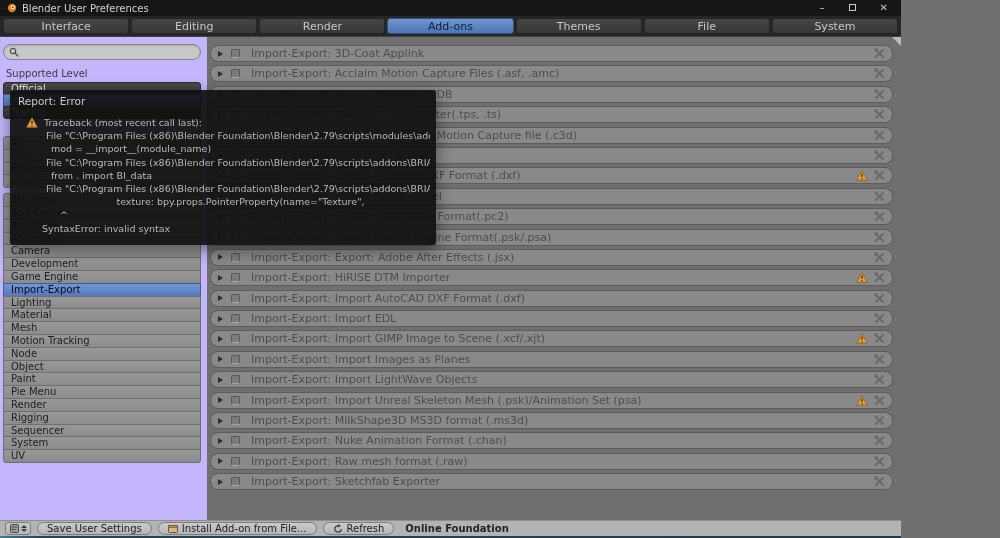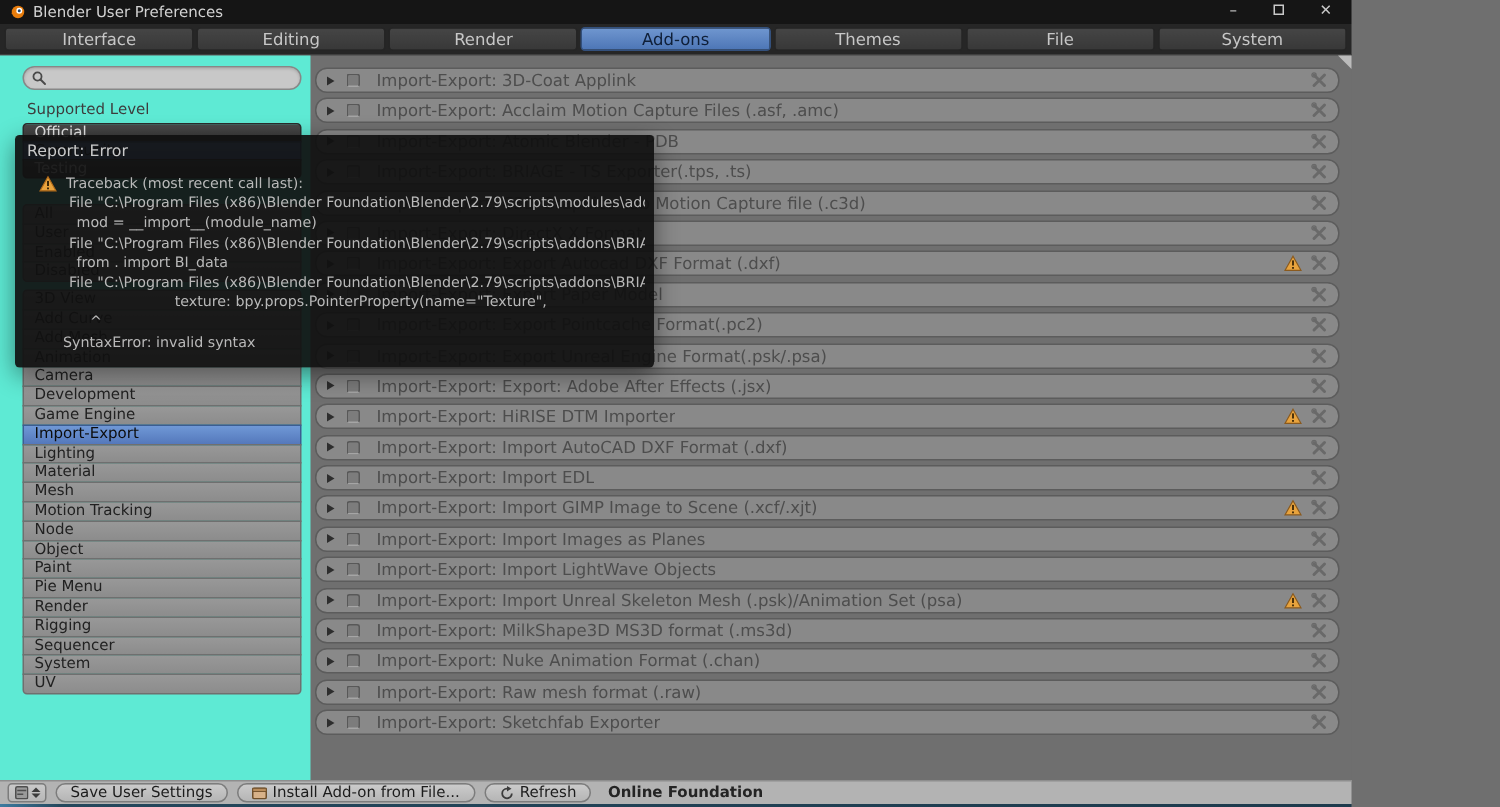--- a/index.html
+++ b/index.html
@@ -20,21 +20,21 @@
   .tab { flex:1 1 0; border-radius:3px; background:linear-gradient(#454545,#383838); border:1px solid #252525;
          color:#c7c7c7; font-size:11px; text-align:center; line-height:15px; overflow:hidden; }
   .tab.active { background:linear-gradient(#6f96cf,#4d76b6); color:#0f1f38; border-color:#33507c; }
 
   
   .content { flex:1 1 auto; display:flex; position:relative; background:#6f6f6f; }
   .corner-grip { position:absolute; top:0; right:0; width:0; height:0;
                  border-top:9px solid #c9c9c9; border-left:9px solid transparent; opacity:.85; z-index:3; }
 
   
-  .sidebar { width:207px; flex:0 0 auto; background:#5eead4; padding:7px 6px 0 15px; }
+  .sidebar { width:207px; flex:0 0 auto; background:#c4b5fd; padding:7px 6px 0 3px; }
   .search-box { height:16px; border-radius:8px; background:#c8c8c8; border:1px solid #878787;
                 display:flex; align-items:center; padding:0 5px; box-shadow:inset 0 1px 2px rgba(0,0,0,.15); }
   .search-box input { border:none; outline:none; background:transparent; font-size:10px; color:#2c2c2c; width:100%; font-family:inherit; }
   .side-label { font-size:10px; color:#3d3d3d; margin:8px 0 3px 3px; }
   .level-btn { height:13px; font-size:10px; line-height:12px; padding-left:7px; color:#e9e9e9;
                background:linear-gradient(#4a4a4a,#383838); border:1px solid #2c2c2c; margin-top:-1px; }
   .level-btn:first-of-type { border-radius:3px 3px 0 0; margin-top:0; }
   .level-btn:last-of-type  { border-radius:0 0 3px 3px; }
   .level-btn.blue { background:linear-gradient(#6d95d3,#5278bd); color:#0f0f0f; border-color:#3a5a8e; }
   .side-list { margin-top:17px; }

